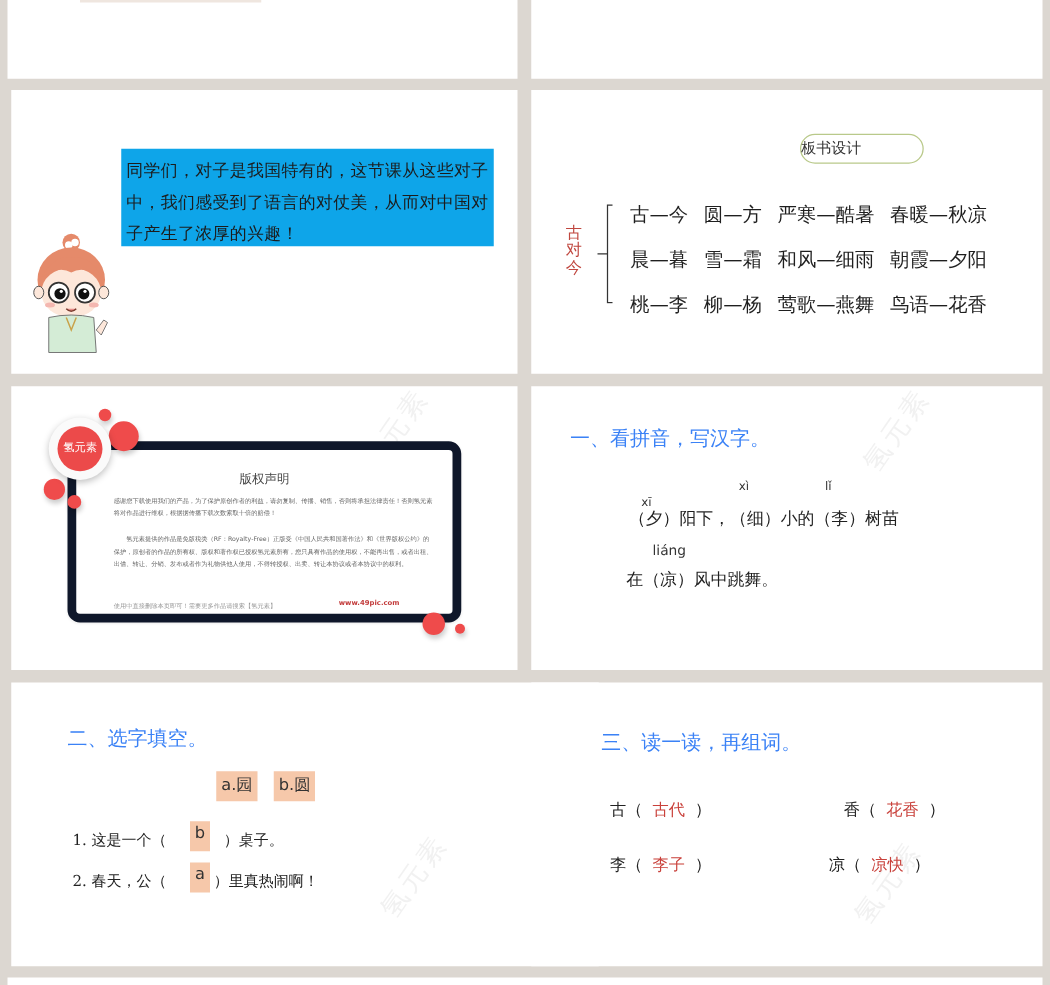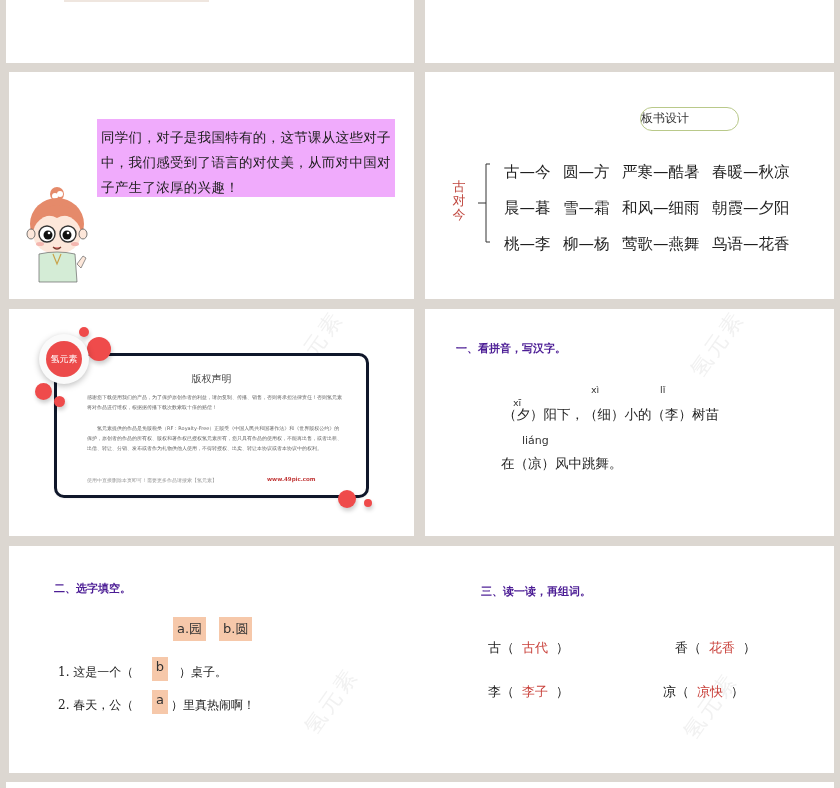--- a/index.html
+++ b/index.html
@@ -27,21 +27,21 @@
   #s8 { left: 6px; top: 782px; width: 828px; height: 6px; }
 
   .top-strip {
     position: absolute; left: 58px; top: 0; width: 145px; height: 2px;
     background: #efe6df;
   }
 
   
   .speech {
     position: absolute; left: 88px; top: 47px; width: 298px; height: 78px;
-    background: #f0abfc;
+    background: #0ea5e9;
     padding: 6px 4px 0 4px;
     font-size: 13.5px; line-height: 25px; color: #1c1c1c;
     letter-spacing: 0.3px;
   }
   .girl { position: absolute; left: 14px; top: 110px; width: 72px; height: 102px; }
 
   
   .pill {
     position: absolute; left: 167px; top: 35px; width: 99px; height: 24px;
     border: 1.5px solid #b9c98a; border-radius: 14px;
@@ -60,21 +60,21 @@
   .pair-row { display: flex; height: 36px; align-items: center; font-size: 15.5px; color: #1f1f1f; }
   .pair-row span { display: inline-block; white-space: nowrap; }
   .pair-row span:nth-child(1) { width: 59px; }
   .pair-row span:nth-child(2) { width: 59px; }
   .pair-row span:nth-child(3) { width: 90px; }
   .pair-row span:nth-child(4) { width: 100px; }
 
   
   .cp-card {
     position: absolute; left: 45px; top: 44px; width: 315px; height: 145px;
-    border: 3px solid #0f172a; border-radius: 10px; background: #fff;
+    border: 7px solid #0f172a; border-radius: 10px; background: #fff;
     box-shadow: 0 1px 2px rgba(0,0,0,0.06);
   }
   .cp-title { position: absolute; left: 0; right: 0; top: 16px; text-align: center; font-size: 10px; color: #444; }
   .cp-p { position: absolute; left: 30px; width: 255px; font-size: 5px; line-height: 10px; color: #666; }
   .cp-p1 { top: 36px; }
   .cp-p2 { top: 67px; text-indent: 10px; }
   .cp-foot { position: absolute; left: 30px; top: 121px; font-size: 5px; color: #999; }
   .cp-url { position: absolute; left: 210px; top: 120px; font-size: 5.5px; color: #c23a3a; font-weight: bold; }
   .circ { position: absolute; border-radius: 50%; background: #ef4b4b; box-shadow: 1px 3px 4px rgba(0,0,0,0.2); }
   .logo-ring {
@@ -85,21 +85,21 @@
     position: absolute; left: 7px; top: 7px; width: 36px; height: 36px; border-radius: 50%;
     background: #ec4a4a; color: #fff; font-size: 9px; line-height: 36px; text-align: center;
   }
 
   .watermark {
     position: absolute; font-size: 22px; color: rgba(180,180,180,0.18);
     transform: rotate(-55deg); letter-spacing: 3px; white-space: nowrap;
   }
 
   
-  .h-title { position: absolute; font-size: 11px; font-weight: bold; color: #4c1d95; }
+  .h-title { position: absolute; font-size: 16px; font-weight: normal; color: #3b82f6; }
   .py { position: absolute; font-size: 9.5px; color: #333; }
   .line { position: absolute; font-size: 13.5px; color: #1f1f1f; white-space: nowrap; }
 
   
   .opt {
     position: absolute; top: 71px; height: 24px; background: #f6c8aa;
     font-size: 13px; line-height: 24px; padding: 0 4px; color: #333;
   }
   .q { position: absolute; left: 49px; font-size: 12px; color: #222; white-space: nowrap; font-family: "DejaVu Serif", serif; }
   .ans {

